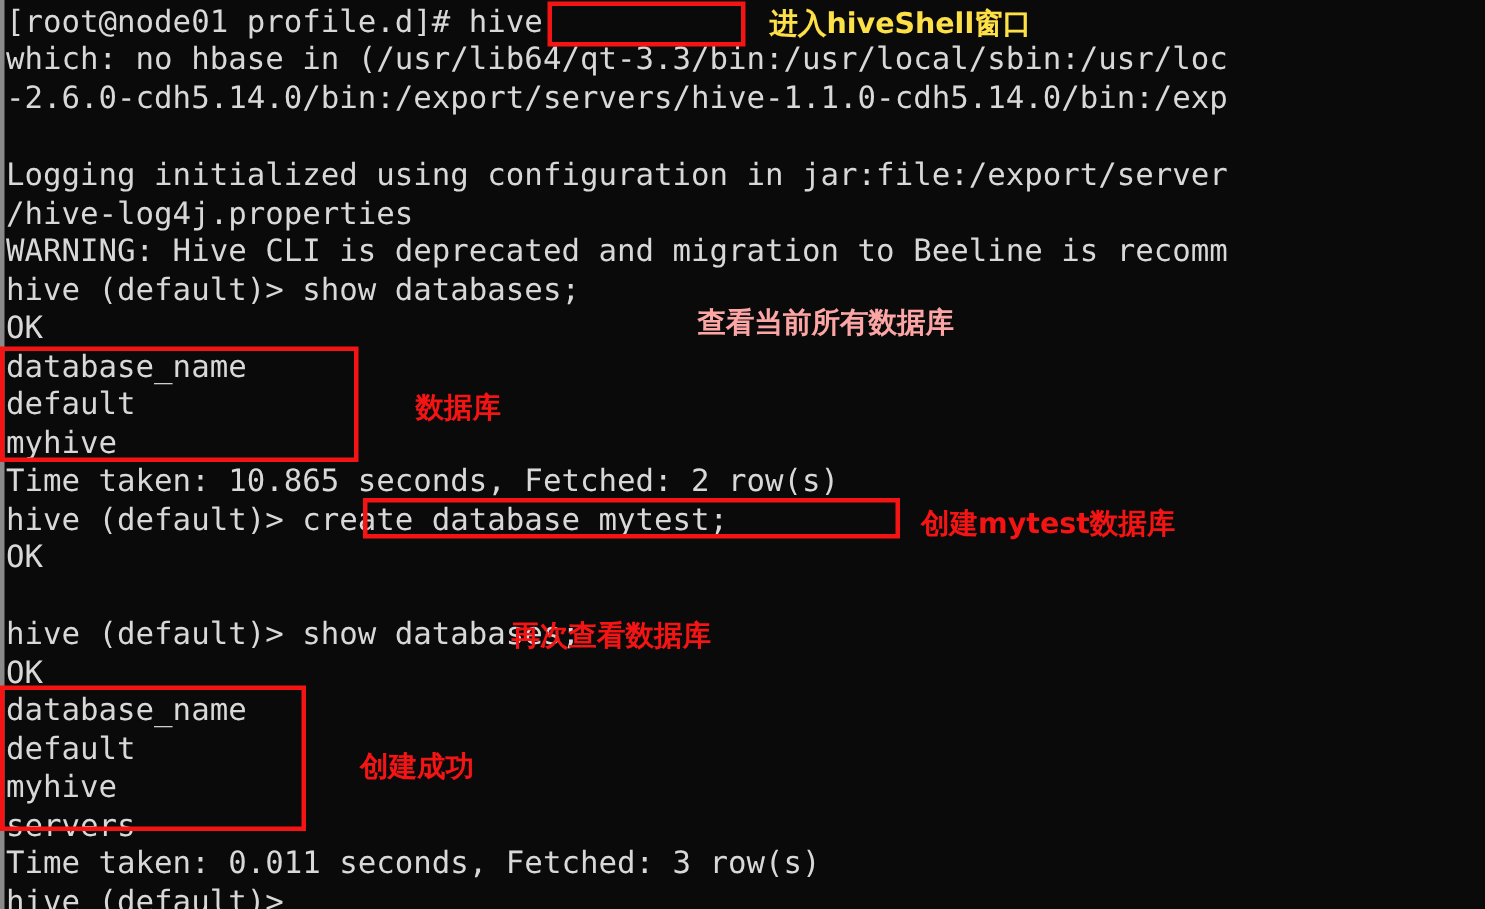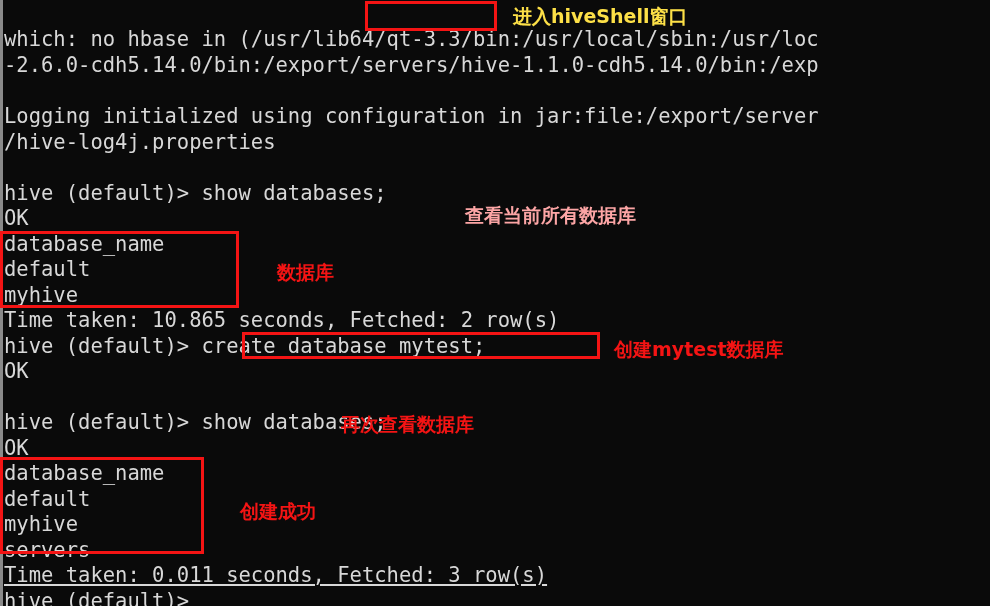--- a/index.html
+++ b/index.html
@@ -73,40 +73,42 @@
   }
 </style>
 </head>
 <body>
 
 <div id="screen">
 
   <div id="left-gutter"></div>
 
   <div id="terminal">
+      <div class="tline" style="top: 2px;">[root@node01 profile.d]# hive</div>
       <div class="tline" style="top: 27px;">which: no hbase in (/usr/lib64/qt-3.3/bin:/usr/local/sbin:/usr/loc</div>
       <div class="tline" style="top: 53px;">-2.6.0-cdh5.14.0/bin:/export/servers/hive-1.1.0-cdh5.14.0/bin:/exp</div>
       <div class="tline" style="top: 78px;"></div>
       <div class="tline" style="top: 104px;">Logging initialized using configuration in jar:file:/export/server</div>
       <div class="tline" style="top: 130px;">/hive-log4j.properties</div>
+      <div class="tline" style="top: 155px;">WARNING: Hive CLI is deprecated and migration to Beeline is recomm</div>
       <div class="tline" style="top: 181px;">hive (default)&gt; show databases;</div>
       <div class="tline" style="top: 206px;">OK</div>
       <div class="tline" style="top: 232px;">database_name</div>
       <div class="tline" style="top: 257px;">default</div>
       <div class="tline" style="top: 283px;">myhive</div>
       <div class="tline" style="top: 308px;">Time taken: 10.865 seconds, Fetched: 2 row(s)</div>
       <div class="tline" style="top: 334px;">hive (default)&gt; create database mytest;</div>
       <div class="tline" style="top: 359px;">OK</div>
       <div class="tline" style="top: 410px;">hive (default)&gt; show databases;</div>
       <div class="tline" style="top: 436px;">OK</div>
       <div class="tline" style="top: 461px;">database_name</div>
       <div class="tline" style="top: 487px;">default</div>
       <div class="tline" style="top: 512px;">myhive</div>
       <div class="tline" style="top: 538px;">servers</div>
-      <div class="tline" style="top: 563px; text-decoration: underline;">Time taken: 0.011 seconds, Fetched: 3 row(s)</div>
+      <div class="tline" style="top: 563px;">Time taken: 0.011 seconds, Fetched: 3 row(s)</div>
       <div class="tline" style="top: 589px;">hive (default)&gt;</div>
     </div>
 
   <div id="boxes-layer">
       <div class="redbox" style="left: 365px; top: 1px; width: 132px; height: 30px; border-color: rgb(244, 20, 20);"></div>
       <div class="redbox" style="left: 0px; top: 231px; width: 239px; height: 77px; border-color: rgb(244, 20, 20);"></div>
       <div class="redbox" style="left: 242px; top: 332px; width: 358px; height: 27px; border-color: rgb(244, 20, 20);"></div>
       <div class="redbox" style="left: 0px; top: 457px; width: 204px; height: 97px; border-color: rgb(244, 20, 20);"></div>
     </div>
 

